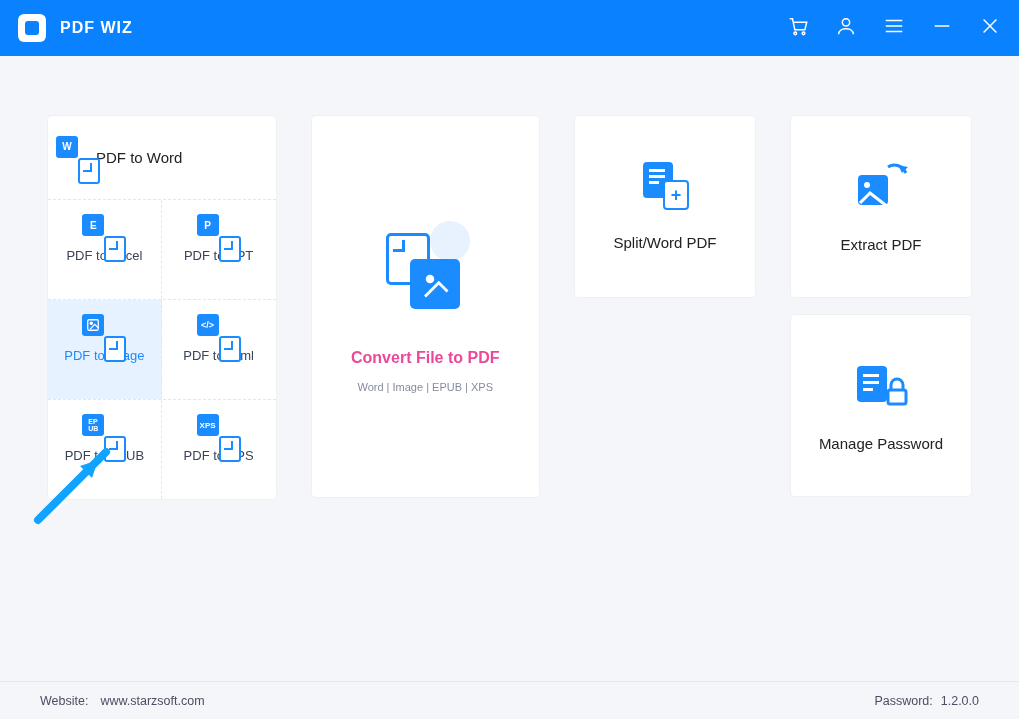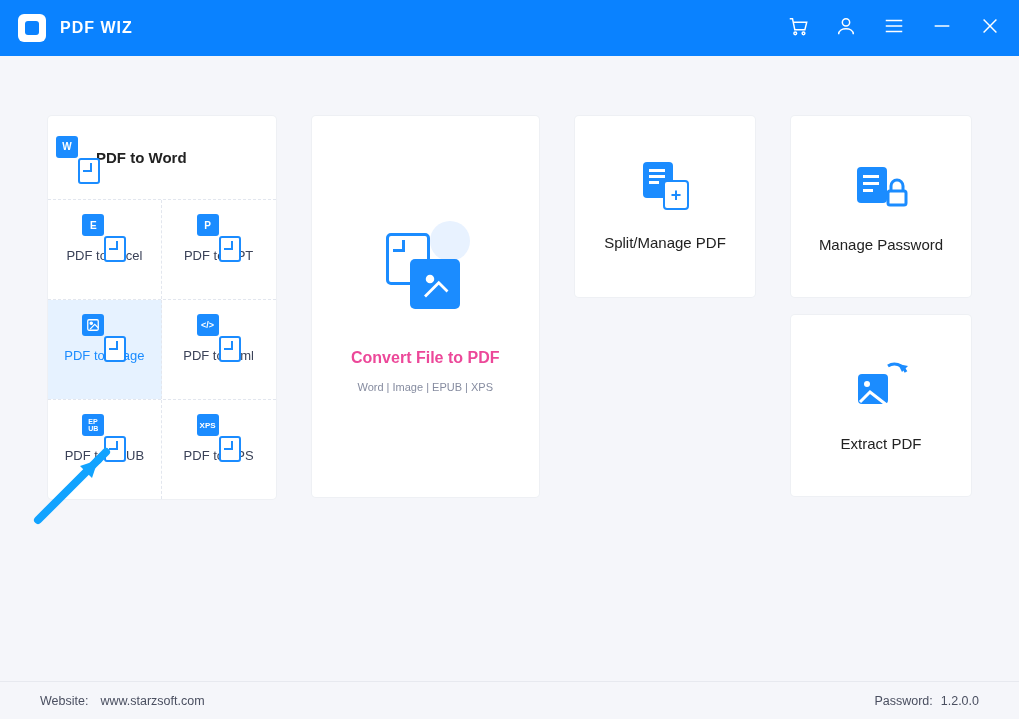--- a/index.html
+++ b/index.html
@@ -68,21 +68,21 @@
       height: 99px;
       display: flex; flex-direction: column; align-items: center; justify-content: center;
       gap: 12px;
       cursor: pointer;
       font-size: 13px;
       color: #3b4258;
     }
     .row .cell:first-child { border-right: 1px dashed #e2e6ee; }
     .row:not(:last-child) { border-bottom: 1px dashed #e2e6ee; }
     .cell.hover { background: #e6f2ff; color: #1b8cff; }
-    .pdf-to-word-label { font-size: 15px; color: #222; font-weight: 700; }
+    .pdf-to-word-label { font-size: 15px; color: #222; font-weight: 400; }
     
     .card-mid {
       width: 243px;
       height: 381px;
       display: flex; flex-direction: column; align-items: center; justify-content: center;
       cursor: pointer;
     }
     .card-mid .big-title { font-size: 16px; font-weight: 600; color: #ec4899; margin-top: 28px; }
     .card-mid .sub { font-size: 11px; color: #868ca0; margin-top: 14px; }
     
@@ -233,50 +233,50 @@
       <div class="card card-small">
         <span>
           <span style="position:relative;display:block;width:48px;height:48px">
             <span style="position:absolute;left:2px;top:0;width:30px;height:36px;background:#1b8cff;border-radius:4px"></span>
             <span style="position:absolute;left:8px;top:7px;width:16px;height:2.5px;background:#fff"></span>
             <span style="position:absolute;left:8px;top:13px;width:16px;height:2.5px;background:#fff"></span>
             <span style="position:absolute;left:8px;top:19px;width:10px;height:2.5px;background:#fff"></span>
             <span style="position:absolute;right:0;bottom:0;width:26px;height:30px;border:2.5px solid #1b8cff;border-radius:4px;background:#fff;display:flex;align-items:center;justify-content:center;color:#1b8cff;font-weight:800;font-size:18px">+</span>
           </span>
         </span>
-        <span>Split/Manage PDF</span>
+        <span>Split/Word PDF</span>
       </div>
     </div>
 
     <div class="right-col">
+      <div class="card card-small">
+        <span>
+          <svg width="58" height="48" viewBox="0 0 58 48">
+              <path d="M36 6c6-4 14-2 18 6" stroke="#1b8cff" stroke-width="3" fill="none"></path>
+              <path d="M54 12l-4-8 10 2z" fill="#1b8cff" transform="translate(-4 0)"></path>
+              <rect x="6" y="14" width="30" height="30" rx="4" fill="#1b8cff"></rect>
+              <circle cx="15" cy="24" r="3" fill="#fff"></circle>
+              <path d="M8 42l10-10 18 14" stroke="#fff" stroke-width="3" fill="none"></path>
+            </svg>
+        </span>
+        <span>Extract PDF</span>
+      </div>
       <div class="card card-small">
         <span>
           <svg width="56" height="48" viewBox="0 0 56 48">
               <rect x="4" y="6" width="30" height="36" rx="4" fill="#1b8cff"></rect>
               <rect x="10" y="14" width="16" height="3" fill="#fff"></rect>
               <rect x="10" y="21" width="16" height="3" fill="#fff"></rect>
               <rect x="10" y="28" width="10" height="3" fill="#fff"></rect>
               <path d="M38 30v-5a6 6 0 0112 0v5" stroke="#1b8cff" stroke-width="3" fill="none"></path>
               <rect x="35" y="30" width="18" height="14" rx="2" fill="none" stroke="#1b8cff" stroke-width="3"></rect>
             </svg>
         </span>
         <span>Manage Password</span>
       </div>
-      <div class="card card-small">
-        <span>
-          <svg width="58" height="48" viewBox="0 0 58 48">
-              <path d="M36 6c6-4 14-2 18 6" stroke="#1b8cff" stroke-width="3" fill="none"></path>
-              <path d="M54 12l-4-8 10 2z" fill="#1b8cff" transform="translate(-4 0)"></path>
-              <rect x="6" y="14" width="30" height="30" rx="4" fill="#1b8cff"></rect>
-              <circle cx="15" cy="24" r="3" fill="#fff"></circle>
-              <path d="M8 42l10-10 18 14" stroke="#fff" stroke-width="3" fill="none"></path>
-            </svg>
-        </span>
-        <span>Extract PDF</span>
-      </div>
     </div>
 
   </div>
 
   <svg class="arrow-annotation" width="90" height="90" viewBox="0 0 90 90">
     <path d="M10 80 L70 20" stroke="#11a3ff" stroke-width="8" stroke-linecap="round"></path>
     <path d="M70 20 L52 26 L64 38 Z" fill="#11a3ff"></path>
     <path d="M70 20 L78 12" stroke="#11a3ff" stroke-width="8" stroke-linecap="round"></path>
   </svg>
 </div>

